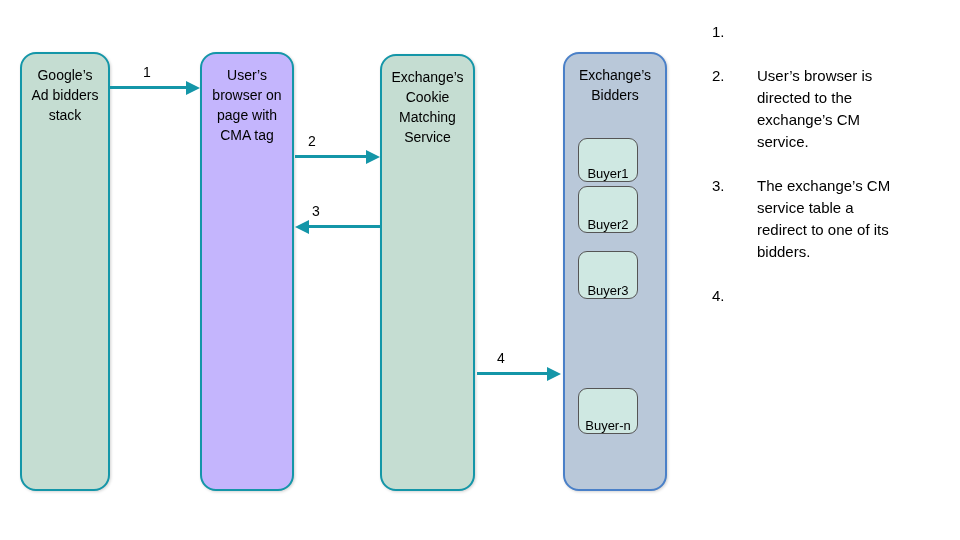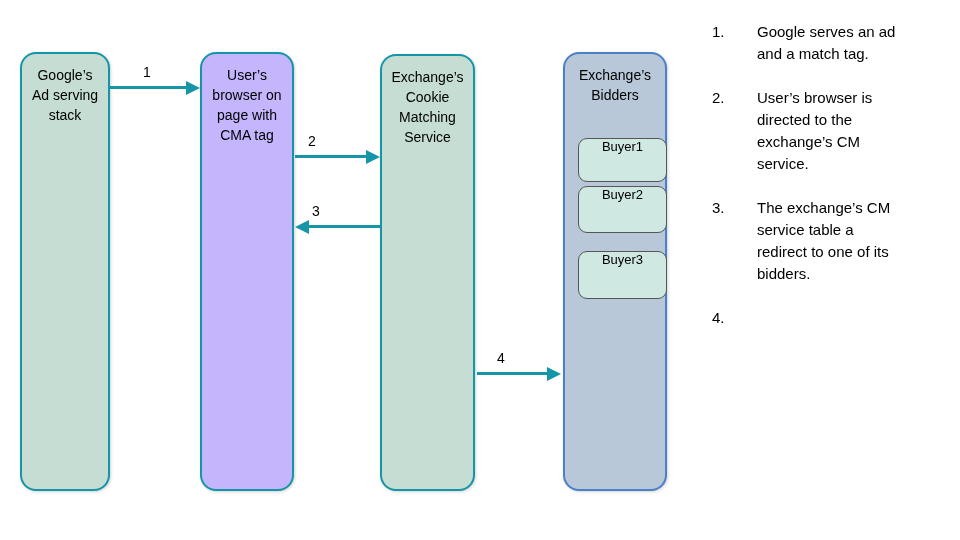--- a/index.html
+++ b/index.html
@@ -30,27 +30,27 @@
   .blue   { background: #c4b5fd; border: 2px solid #1496a8; }
   .node-google  { left: 20px;  top: 52px; width: 90px;  height: 439px; }
   .node-browser { left: 200px; top: 52px; width: 94px;  height: 439px; }
   .node-cm      { left: 380px; top: 54px; width: 95px;  height: 437px; }
   .node-bidders { left: 563px; top: 52px; width: 104px; height: 439px;
                   background: #b9c8d9; border: 2px solid #4a80c8; }
   
   .buyer {
     position: absolute;
     left: 13px;
-    width: 89px;
+    width: 60px;
     background: #cfe8e2;
     border: 1px solid #555555;
     border-radius: 9px;
     box-sizing: border-box;
     display: flex;
-    align-items: flex-start;
+    align-items: flex-end;
     justify-content: center;
     font-size: 13px;
   }
   .buyer-1 { top: 84px;  height: 44px; }
   .buyer-2 { top: 132px; height: 47px; }
   .buyer-3 { top: 197px; height: 48px; }
   .buyer-n { top: 334px; height: 46px; }
   
   .shaft {
     position: absolute;
@@ -86,21 +86,21 @@
   .step-num  { width: 45px; flex: 0 0 45px; }
   .step-text { flex: 1; white-space: pre-line; }
 </style>
 </head>
 <body>
 
 <div class="canvas">
 
   <div class="node green node-google">
     <span class="node-label">Google’s
-Ad serving
+Ad bidders
 stack</span>
   </div>
 
   <div class="node blue node-browser">
     <span class="node-label">User’s
 browser on
 page with
 CMA tag</span>
   </div>
 
@@ -116,20 +116,23 @@
 Bidders</span>
     <div class="buyer buyer-1">
       <span>Buyer1</span>
     </div>
     <div class="buyer buyer-2">
       <span>Buyer2</span>
     </div>
     <div class="buyer buyer-3">
       <span>Buyer3</span>
     </div>
+    <div class="buyer buyer-n">
+      <span>Buyer-n</span>
+    </div>
   </div>
 
   <div class="shaft" style="left:110px; top:86px; width:78px;"></div>
   <div class="head head-right" style="left:186px; top:81px;"></div>
   <div class="arrow-label" style="left:143px; top:64px;">1</div>
 
   <div class="shaft" style="left:295px; top:155px; width:73px;"></div>
   <div class="head head-right" style="left:366px; top:150px;"></div>
   <div class="arrow-label" style="left:308px; top:133px;">2</div>
 
@@ -137,22 +140,20 @@
   <div class="head head-left" style="left:295px; top:220px;"></div>
   <div class="arrow-label" style="left:312px; top:203px;">3</div>
 
   <div class="shaft" style="left:477px; top:372px; width:72px;"></div>
   <div class="head head-right" style="left:547px; top:367px;"></div>
   <div class="arrow-label" style="left:497px; top:350px;">4</div>
 
   <div class="steps">
     <div class="step">
       <span class="step-num">1.</span>
-      <span class="step-text">Google serves an ad
-and a match tag.</span>
     </div>
     <div class="step">
       <span class="step-num">2.</span>
       <span class="step-text">User’s browser is
 directed to the
 exchange’s CM
 service.</span>
     </div>
     <div class="step">
       <span class="step-num">3.</span>

